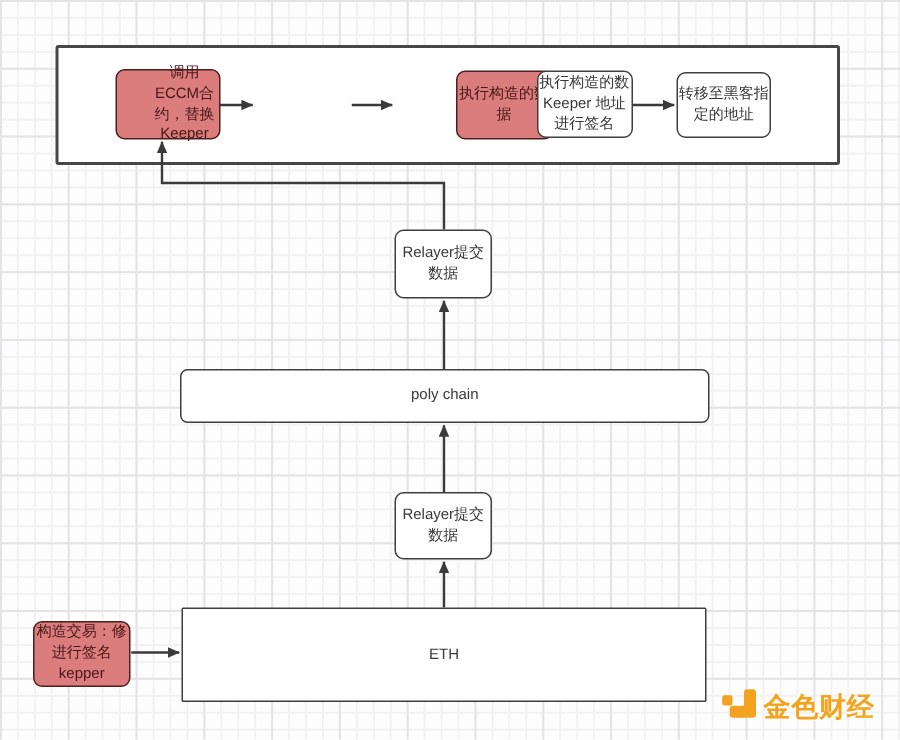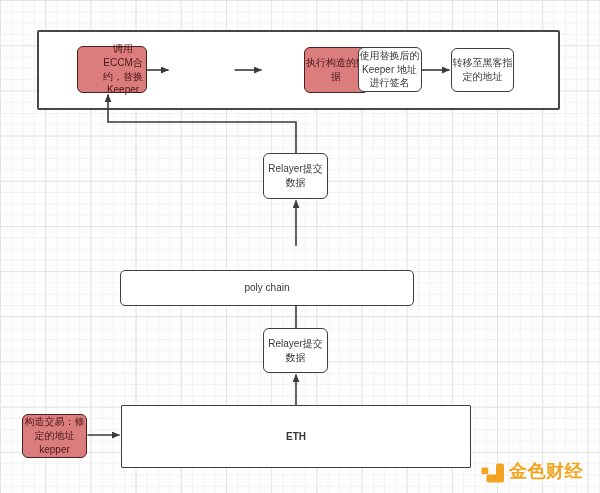--- a/index.html
+++ b/index.html
@@ -26,21 +26,21 @@
     position:absolute;box-sizing:border-box;z-index:3;
     display:flex;align-items:center;justify-content:center;
     text-align:center;white-space:pre-line;
     background:#ffffff;border:1.6px solid #3f3f3f;border-radius:6px;
     font-size:10px;line-height:1.38;color:#383838;
   }
   .box.red{background:#db7d7d;border-color:#4b2020;color:#481717;}
   .box.sharp{border-radius:1px;}
   .watermark{
     position:absolute;left:481px;top:459px;z-index:4;
-    display:flex;align-items:flex-end;gap:4px;
+    display:flex;align-items:flex-start;gap:4px;
   }
   .watermark .brand{
     font-size:18px;font-weight:bold;letter-spacing:0.5px;color:#f5a31d;
     text-shadow:1px 1px 0 rgba(255,255,255,.85),-1px -1px 0 rgba(255,255,255,.7);
   }
 </style>
 </head>
 <body>
 
 <div class="canvas">
@@ -67,39 +67,39 @@
   </svg>
 
   <div class="box red" style="left:77px;top:46px;width:70px;height:47px;padding-left:22px;">调用ECCM合
 约，替换
 Keeper</div>
 
 
   <div class="box red" style="left:263.5px;top:46.5px;width:65px;height:46px;margin-left:40px;">执行构造的数
 据</div>
 
-  <div class="box" style="left:357.5px;top:47px;width:64px;height:45px;">使用替换后的
+  <div class="box" style="left:357.5px;top:47px;width:64px;height:45px;">执行构造的数
 Keeper 地址
 进行签名</div>
 
   <div class="box" style="left:451px;top:47.5px;width:63px;height:44px;">转移至黑客指
 定的地址</div>
 
   <div class="box" style="left:263px;top:153px;width:65px;height:46px;">Relayer提交
 数据</div>
 
-  <div class="box" style="left:120px;top:246px;width:294px;height:36px;border-radius:5px;margin-top:24px;">poly chain</div>
+  <div class="box" style="left:120px;top:246px;width:353px;height:36px;border-radius:5px;">poly chain</div>
 
   <div class="box" style="left:263px;top:328px;width:65px;height:45px;">Relayer提交
 数据</div>
 
-  <div class="box sharp" style="left:121px;top:405px;width:350px;height:63px;font-weight:bold;">ETH</div>
+  <div class="box sharp" style="left:121px;top:405px;width:350px;height:63px;">ETH</div>
 
   <div class="box red" style="left:22px;top:414px;width:65px;height:44px;">构造交易：修
-定的地址
+进行签名
 kepper</div>
 
   <div class="watermark">
     <span style="display:inline-flex;">
       <svg width="24" height="20" viewBox="0 0 24 20">
         <rect x="0.5" y="4.5" width="6.8" height="6.8" rx="1.3" fill="#f4a321"></rect>
         <rect x="15" y="0.5" width="8" height="14" rx="2" fill="#f4a321"></rect>
         <rect x="5.5" y="11.5" width="17.5" height="8" rx="2" fill="#f4a321"></rect>
       </svg>
     </span>

